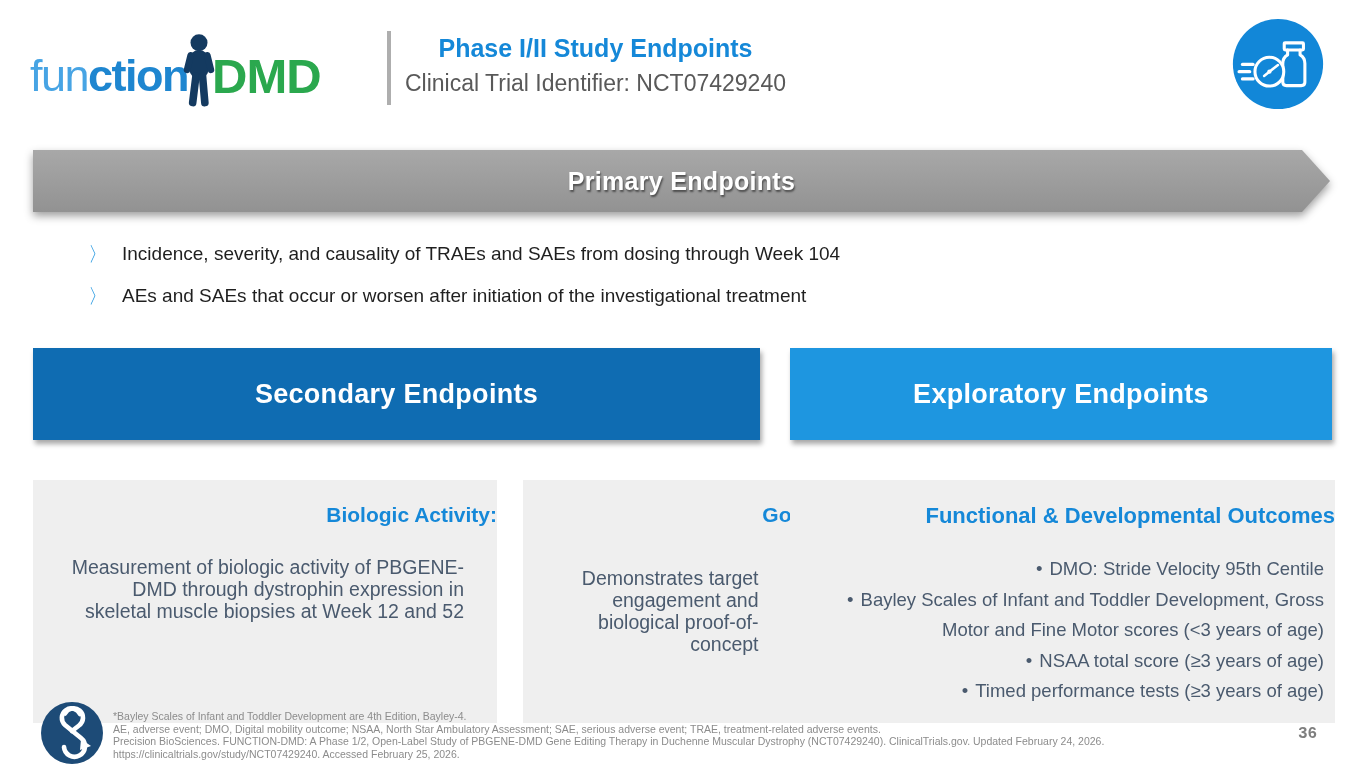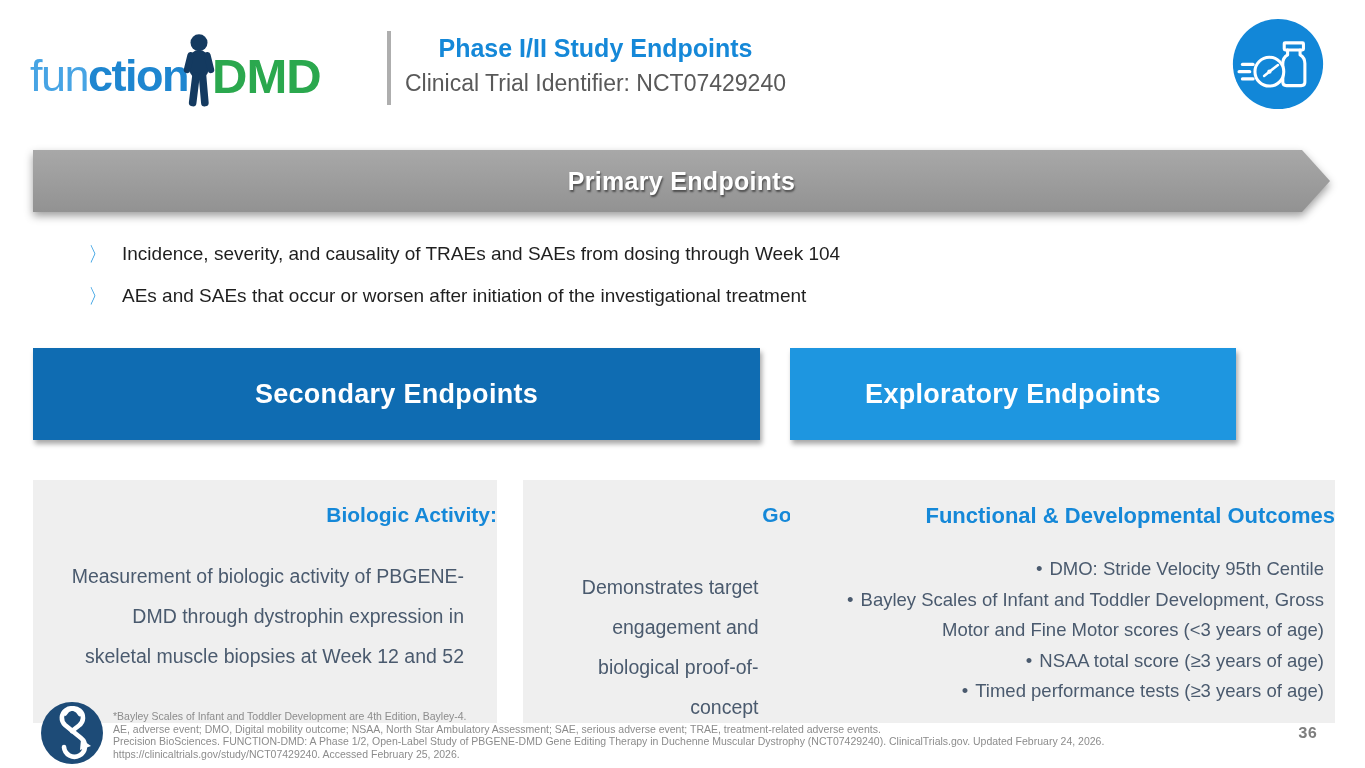--- a/index.html
+++ b/index.html
@@ -34,30 +34,30 @@
   .bullets { position:absolute; left:88px; top:242px; }
   .bullet-row { display:flex; gap:14px; margin-bottom:17px; }
   .chev { font-size:20px; color:#2e9ce2; line-height:1.25; }
   .bullet-text { font-size:19px; color:#1f1f1f; line-height:1.3; }
 
   
   .col-header { position:absolute; top:348px; height:92px; display:flex; align-items:center;
                 justify-content:center; color:#ffffff; font-weight:700; font-size:27px;
                 box-shadow:2px 4px 5px rgba(0,0,0,0.35); letter-spacing:0.3px; }
   .sec-header { left:33px;  width:727px; background:#0f6cb2; }
-  .exp-header { left:790px; width:446px; background:#1e96e0; }
+  .exp-header { left:790px; width:542px; background:#1e96e0; }
 
   
   .card { position:absolute; top:480px; height:243px; background:#efefef; text-align:right; }
   .card-bio  { left:33px;  width:464px; }
   .card-goal { left:523px; width:286px; }
   .card-fun  { left:790px; width:545px; }
   .card-heading { margin-top:23px; font-size:21px; font-weight:700; color:#1588d8; }
   .card-fun .card-heading { font-size:22px; }
-  .card-body { margin:29px auto 0; font-size:19.5px; color:#4a5a6e; line-height:40px; }
+  .card-body { margin:29px auto 0; font-size:19.5px; color:#4a5a6e; line-height:22px; }
   .card-bio  .card-body { width:398px; }
   .card-goal .card-body { width:185px;margin-top:40px; }
   .fun-list { margin-top:25px; font-size:18.5px; color:#4a5a6e; line-height:30.5px; padding:0 11px; }
   .fun-item .dot { margin-right:7px; }
 
   
   .footer-logo { position:absolute; left:40px; top:701px; width:64px; height:64px; }
   .footnotes { position:absolute; left:113px; top:710px; font-size:10.5px; color:#8c8c8c; line-height:12.6px; }
   .page-num { position:absolute; left:1298px; top:725px; font-size:16px; font-weight:700; color:#7f7f7f;font-family:Liberation Mono, monospace; }
 </style>

